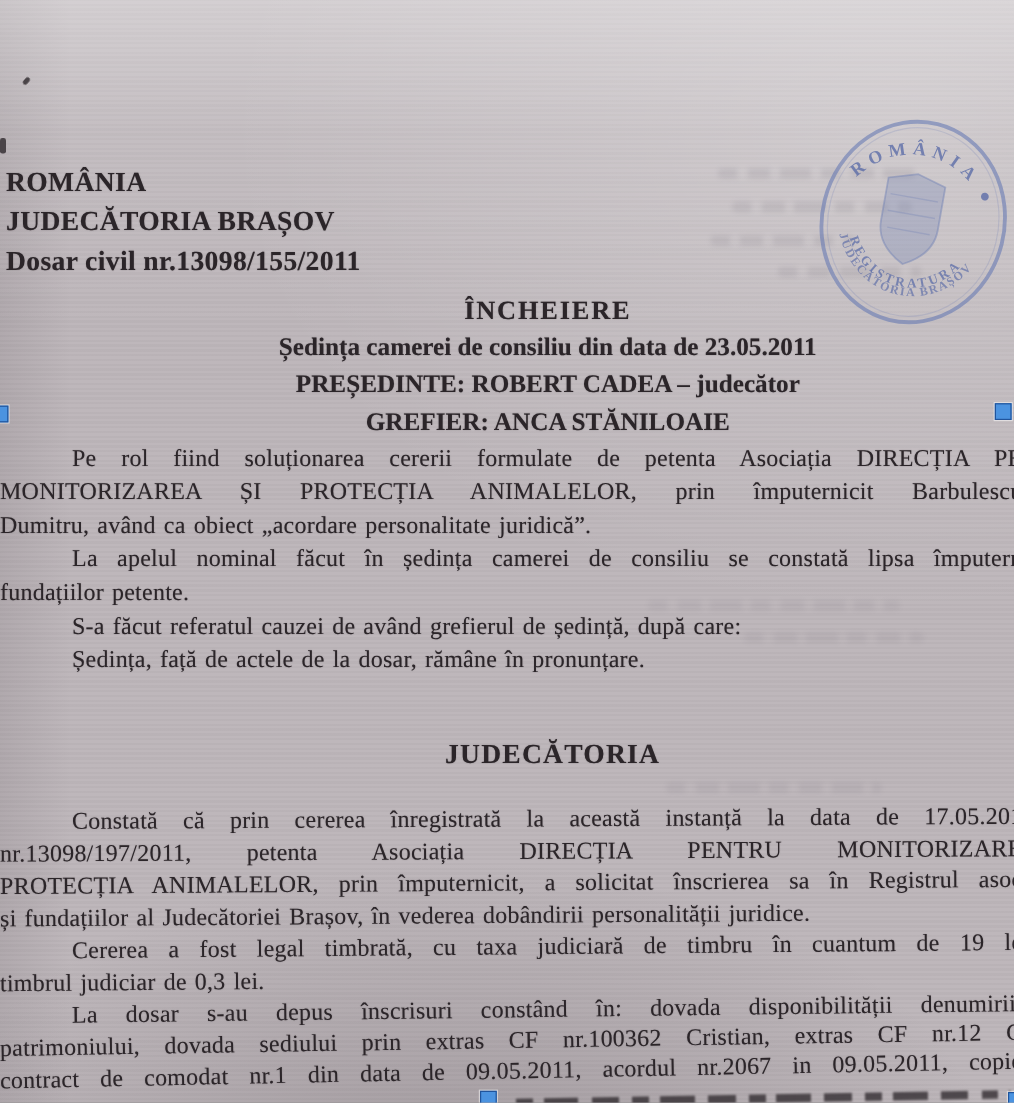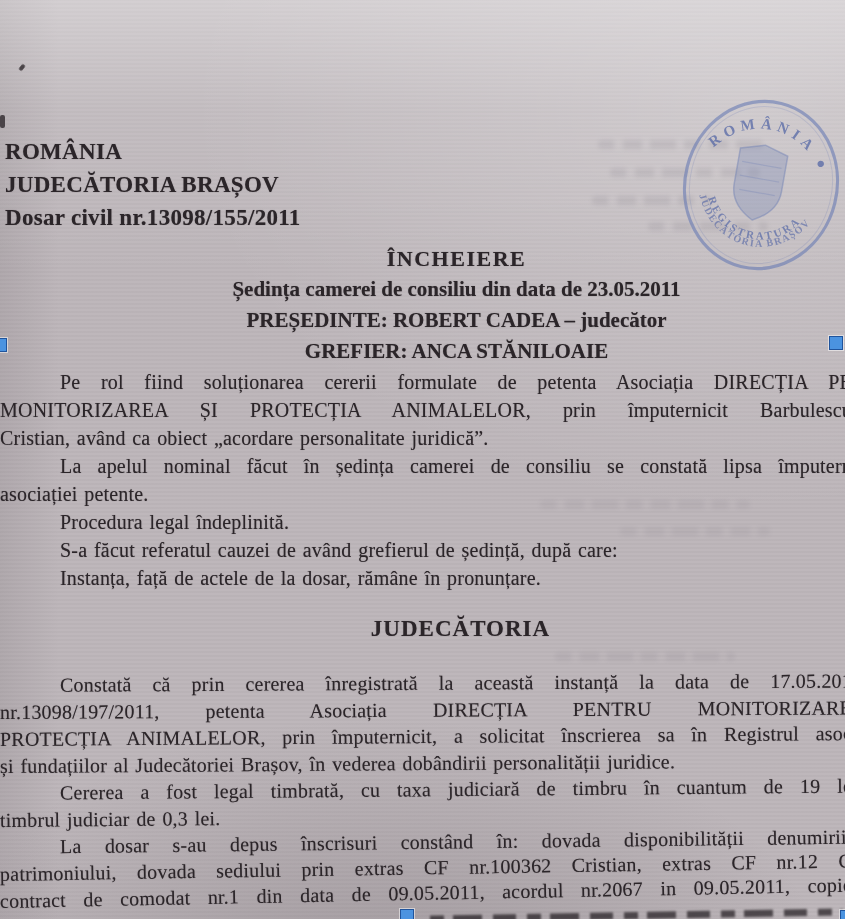--- a/index.html
+++ b/index.html
@@ -81,26 +81,25 @@
     <div class="title-main">ÎNCHEIERE</div>
     <div class="title-line">Ședința camerei de consiliu din data de 23.05.2011</div>
     <div class="title-line">PREȘEDINTE: ROBERT CADEA – judecător</div>
     <div class="title-line">GREFIER: ANCA STĂNILOAIE</div>
   </div>
 
   <div class="abs body-sec sec1">
 
   <div class="line indent fill">Pe rol fiind soluționarea cererii formulate de petenta Asociația DIRECȚIA PE</div>
       <div class="line fill">MONITORIZAREA ȘI PROTECȚIA ANIMALELOR, prin împuternicit Barbulescu</div>
-      <div class="line">Cristian, având ca obiect „acordare personalitate juridică”.</div>
+      <div class="line">Dumitru, având ca obiect „acordare personalitate juridică”.</div>
       <div class="line indent fill">La apelul nominal făcut în ședința camerei de consiliu se constată lipsa împutern</div>
-      <div class="line">asociației petente.</div>
-      <div class="line indent">Procedura legal îndeplinită.</div>
+      <div class="line">fundațiilor petente.</div>
       <div class="line indent">S-a făcut referatul cauzei de având grefierul de ședință, după care:</div>
-      <div class="line indent">Instanța, față de actele de la dosar, rămâne în pronunțare.</div>
+      <div class="line indent">Ședința, față de actele de la dosar, rămâne în pronunțare.</div>
     </div>
 
   <div class="abs section-heading">JUDECĂTORIA</div>
 
   <div class="abs body-sec sec2">
 
   <div class="line indent fill" style="transform: rotate(-0.3deg);">Constată că prin cererea înregistrată la această instanță la data de 17.05.201</div>
       <div class="line fill" style="transform: rotate(-0.3deg);">nr.13098/197/2011, petenta Asociația DIRECȚIA PENTRU MONITORIZARE</div>
       <div class="line fill" style="transform: rotate(-0.4deg);">PROTECȚIA ANIMALELOR, prin împuternicit, a solicitat înscrierea sa în Registrul asoc</div>
       <div class="line" style="transform: rotate(-0.4deg);">și fundațiilor al Judecătoriei Brașov, în vederea dobândirii personalității juridice.</div>

